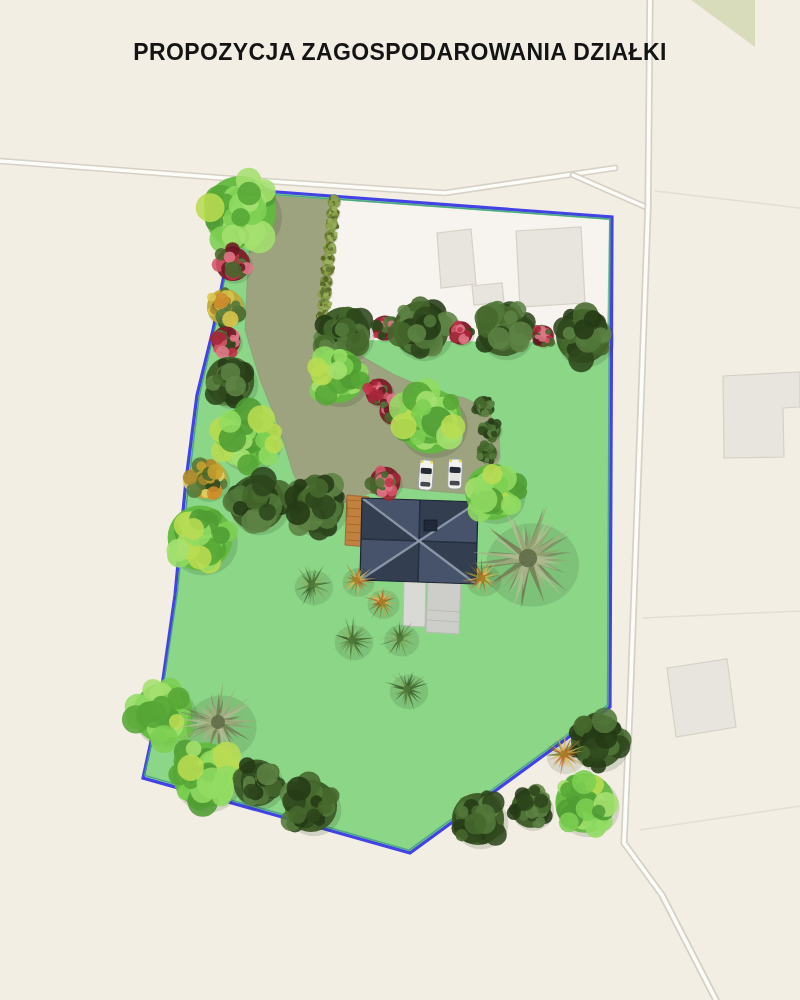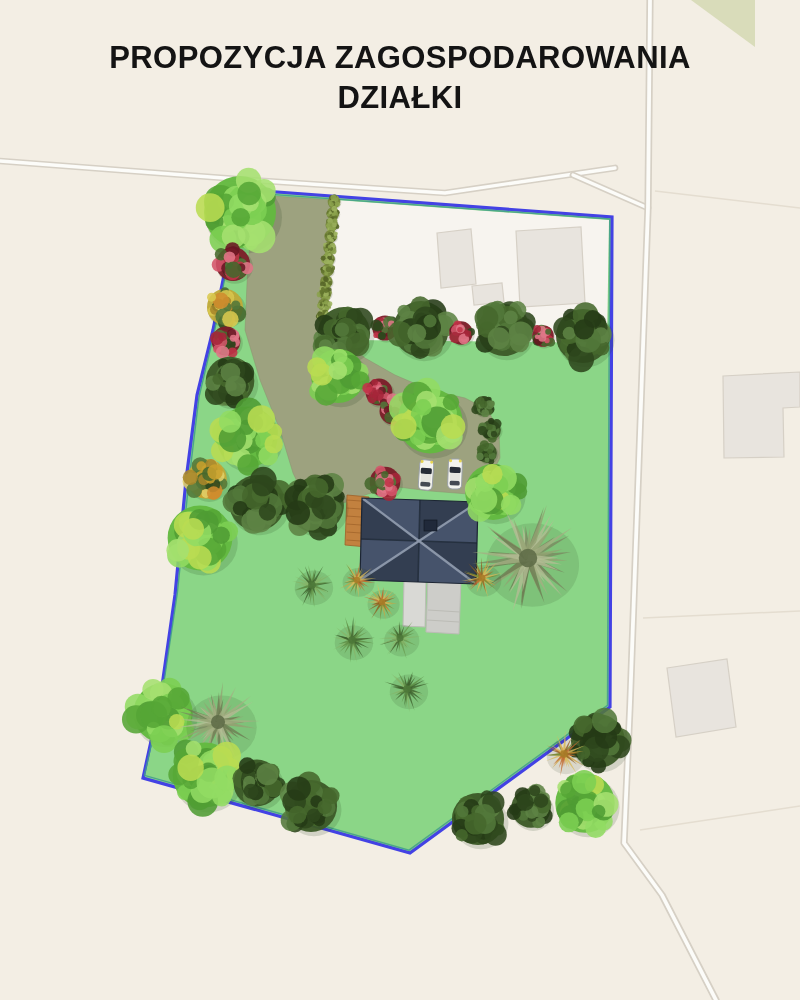--- a/index.html
+++ b/index.html
@@ -3,21 +3,21 @@
 <meta charset="utf-8">
 <style>
   html,body{margin:0;padding:0;}
   body{font-family:"Liberation Sans",sans-serif;background:#f3eee4;}
   .stage{position:relative;width:800px;height:1000px;overflow:hidden;background:#f3eee4;}
   .stage svg{position:absolute;left:0;top:0;}
   .title{
     position:absolute;top:38px;left:0;right:0;
     margin:0 auto;max-width:660px;
     text-align:center;
-    font-size:31px;font-weight:700;line-height:1.3;
+    font-size:23px;font-weight:700;line-height:1.3;
     letter-spacing:0.4px;color:#141414;
     font-family:"Liberation Sans",sans-serif;
   }
 </style>
 </head>
 <body>
 
 <div class="stage">
   <svg id="plan" width="800" height="1000" viewBox="0 0 800 1000">
       <rect x="0" y="0" width="800" height="1000" fill="#f3eee4"></rect>

